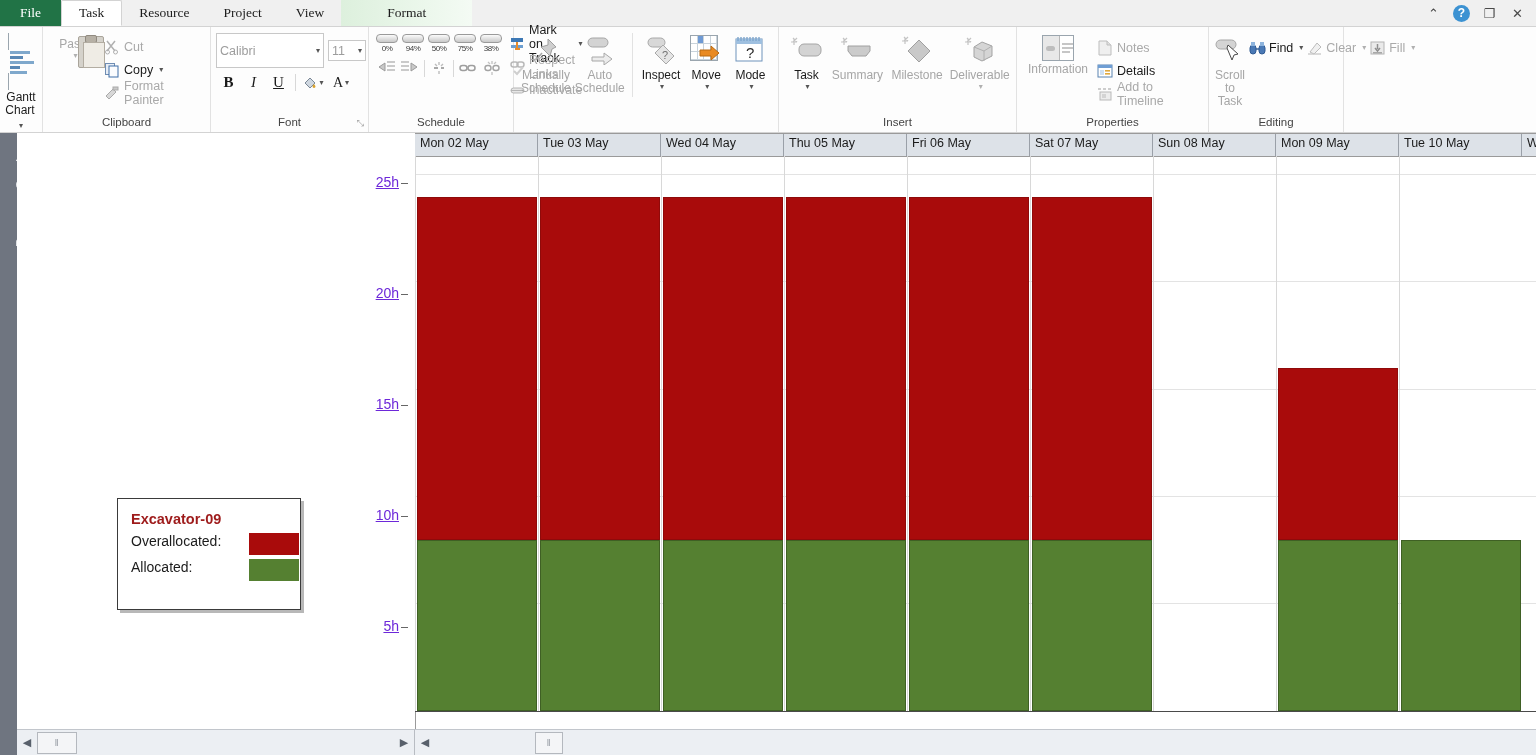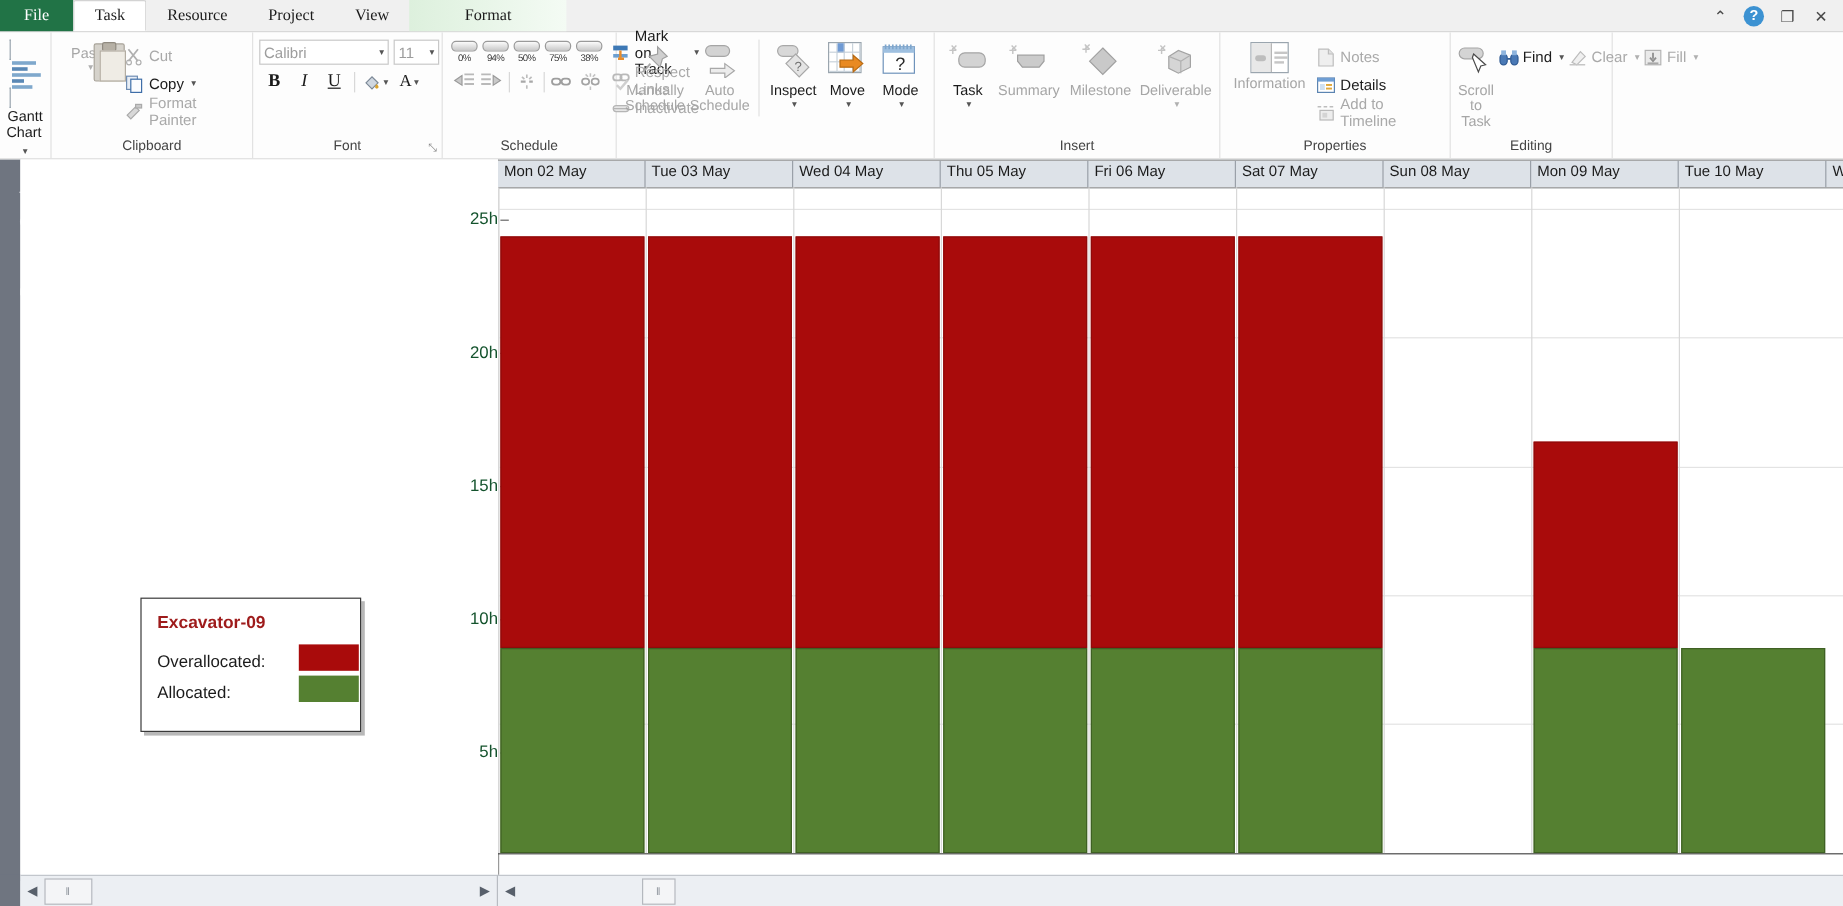--- a/index.html
+++ b/index.html
@@ -58,21 +58,21 @@
   .pasteicon .clip{position:absolute;left:3px;top:0;width:24px;height:30px;
                    background:#d5d2cb;border:1px solid #a9a49a;border-radius:2px;}
   .pasteicon .pin{position:absolute;left:10px;top:-1px;width:10px;height:6px;
                   background:#b6b0a5;border:1px solid #908a80;border-radius:2px;}
   .pasteicon .sheet{position:absolute;left:8px;top:6px;width:20px;height:24px;
                     background:#efece5;border:1px solid #b3ada2;}
 
   
   .fontbox{display:flex;flex-direction:column;gap:4px;padding-top:3px;}
   .fontrow{display:flex;gap:4px;align-items:center;}
-  .fname{width:108px;height:21px;border:1px solid #c8c8c8;background:#fff;
+  .fname{width:108px;height:35px;border:1px solid #c8c8c8;background:#fff;
          display:flex;align-items:center;padding:0 3px;box-sizing:border-box;
          font-size:12.5px;color:#9d9d9d;justify-content:space-between;}
   .fsize{width:38px;height:21px;border:1px solid #c8c8c8;background:#fff;
          display:flex;align-items:center;padding:0 3px;box-sizing:border-box;
          font-size:12.5px;color:#9d9d9d;justify-content:space-between;}
   .fbtn{width:21px;height:21px;display:flex;align-items:center;justify-content:center;
         font-size:15px;color:#1b1b1b;}
   .fsep{width:1px;height:17px;background:#d8d8d8;margin:0 2px;}
 
   
@@ -98,43 +98,43 @@
              transform:rotate(-90deg);color:#e2e4e7;font-size:12px;
              letter-spacing:.3px;white-space:nowrap;}
   .leftpane{position:absolute;left:17px;top:0;width:398px;height:601px;
             background:#fff;border-right:1px solid #9a9a9a;}
 
   .legend{position:absolute;left:100px;top:365px;width:184px;height:112px;
           background:#fff;border:1px solid #3a3a3a;
           box-shadow:3px 3px 0 rgba(0,0,0,.28);box-sizing:border-box;
           padding:12px 0 0 13px;}
   .legend .res{color:#9e1b1b;font-weight:bold;font-size:14.5px;margin-bottom:6px;}
-  .legend .lrow{display:flex;align-items:flex-end;height:26px;}
+  .legend .lrow{display:flex;align-items:flex-start;height:26px;}
   .legend .ltxt{font-size:14px;color:#1b1b1b;width:118px;}
   .legend .sw{width:50px;height:22px;}
 
   
   .graph{position:absolute;left:415px;top:0;right:0;height:601px;}
   .hdr{position:absolute;left:0;top:0;right:0;height:22px;background:#dde2e8;
        border-top:1px solid #9a9a9a;border-bottom:1px solid #9a9a9a;display:flex;}
   .hcell{width:123px;flex:none;box-sizing:border-box;border-right:1px solid #9aa0a8;
          font-size:12.5px;color:#1b1b1b;padding:2px 0 0 5px;}
   .plot{position:absolute;left:0;top:23px;right:0;height:555px;
         border-bottom:1px solid #4a4a4a;overflow:hidden;}
   .vline{position:absolute;top:0;bottom:0;width:1px;background:#d8d8d8;}
   .hline{position:absolute;left:0;right:0;height:1px;background:#e3e3e3;}
   .bar{position:absolute;bottom:0;width:120px;}
   .bar .over{position:absolute;left:0;right:0;background:#a90b0b;
              border:1px solid #8f0a0a;box-sizing:border-box;}
   .bar .alloc{position:absolute;left:0;right:0;bottom:0;background:#558031;
               border:1px solid #3f6024;box-sizing:border-box;}
 
   .axis{position:absolute;left:0;top:23px;width:415px;height:555px;}
-  .atick{position:absolute;right:0;font-size:14px;color:#14532d;text-align:right;
-         width:60px;}
+  .atick{position:absolute;right:16px;font-size:14px;color:#6d28d9;text-align:right;
+         width:60px;text-decoration:underline;}
   .atickmark{position:absolute;right:-9px;top:9px;width:7px;height:1px;background:#666;}
 
   .workrow{position:absolute;left:415px;top:601px;right:0;height:26px;
            border-bottom:1px solid #9a9a9a;display:flex;background:#fff;}
   .wcell{width:123px;flex:none;box-sizing:border-box;border-right:1px solid #7f7f7f;
          display:flex;align-items:center;justify-content:center;font-size:13.5px;}
   .worklabel{position:absolute;left:315px;top:601px;width:92px;height:26px;
              display:flex;align-items:center;justify-content:flex-end;
              font-size:14px;color:#1b1b1b;}
 

